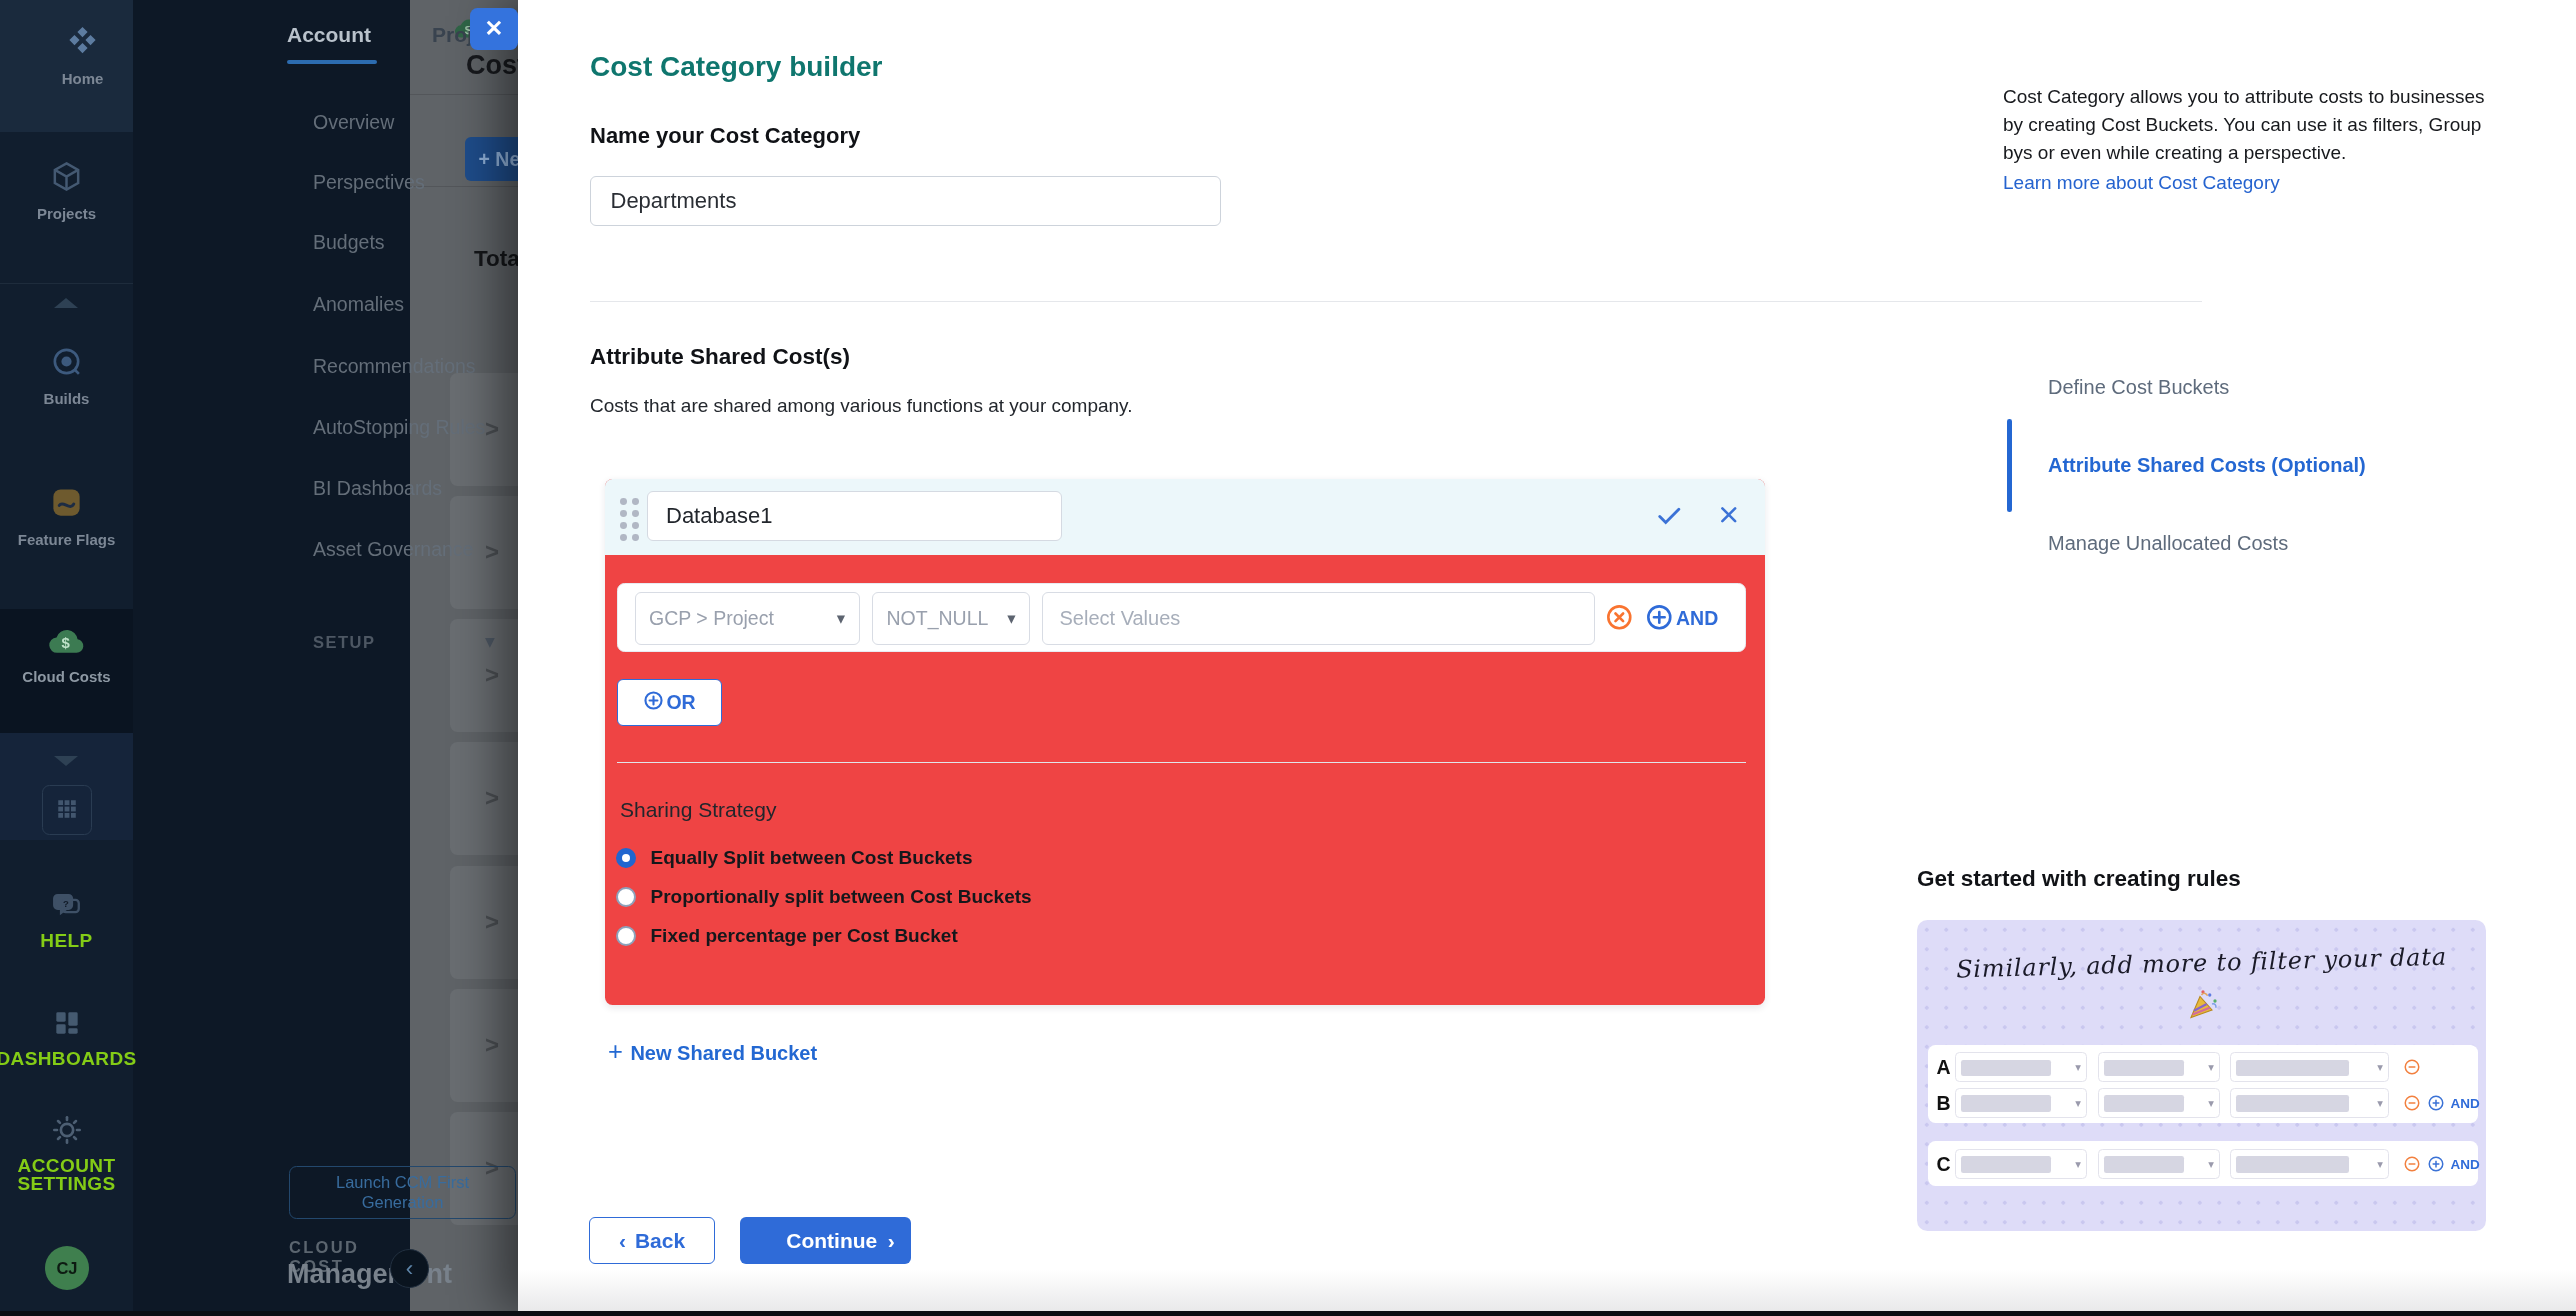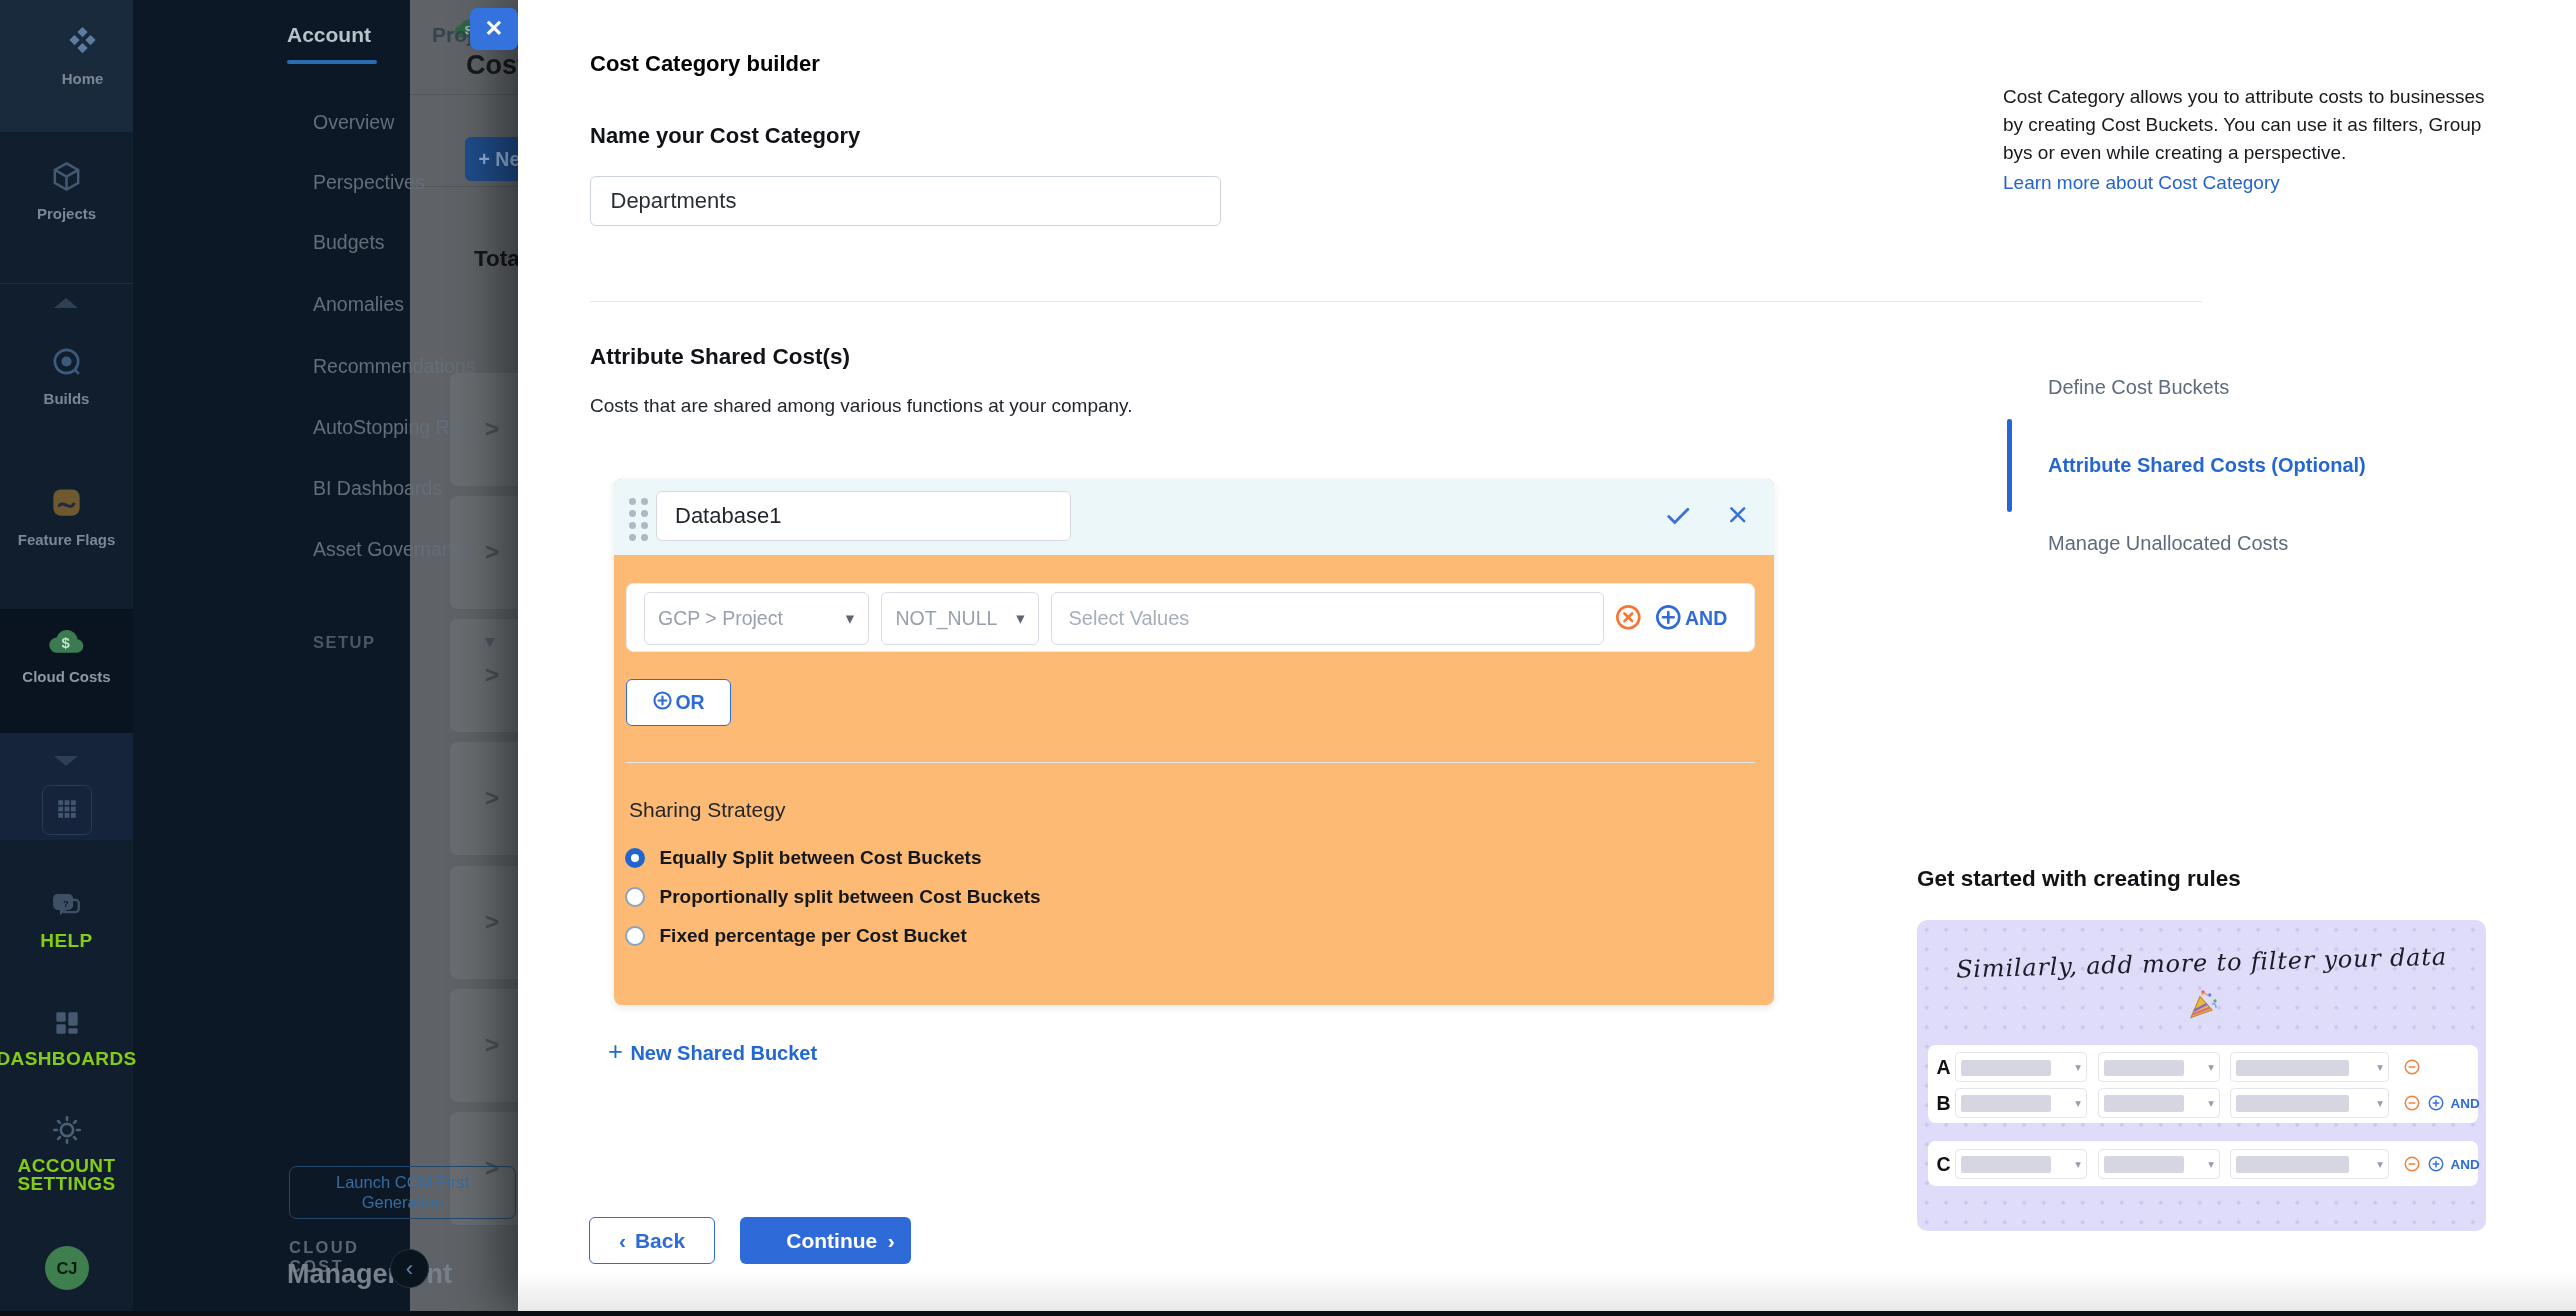--- a/index.html
+++ b/index.html
@@ -50,28 +50,28 @@
   .ps-title{position:absolute;left:56px;top:50px;font-size:27px;font-weight:700;color:#17191d;}
   .ps-cloud{position:absolute;left:44px;top:16.5px;}
   .ps-new{position:absolute;left:55px;top:137px;width:98px;height:44px;background:#1e4c8a;border-radius:6px;color:#8fb0d8;font-size:19.5px;font-weight:700;display:flex;align-items:center;padding-left:13.5px;cursor:pointer;}
   .ps-total{position:absolute;left:64px;top:246px;font-size:22.5px;font-weight:700;color:#141619;}
   .ps-row{position:absolute;left:40px;width:120px;height:113px;background:#696d71;border-radius:7.5px;}
   .ps-row .gt{position:absolute;left:35px;top:42px;font-size:24px;color:#4b4f53;font-weight:700;}
 
   
   .modal{position:absolute;left:518px;top:0;width:2058px;height:1311px;background:#ffffff;z-index:20;box-shadow:-18px 0 45px rgba(0,0,0,.45);}
   .close-btn{position:absolute;left:470px;top:7.5px;width:48px;height:42px;background:#3473dd;border-radius:7.5px;color:#fff;font-size:22.5px;font-weight:700;display:flex;align-items:center;justify-content:center;z-index:30;cursor:pointer;}
-  .m-title{position:absolute;left:72px;top:51px;font-size:22px;font-weight:700;color:#000000;}
+  .m-title{position:absolute;left:72px;top:51px;font-size:28px;font-weight:700;color:#0f766e;}
   .m-name-label{position:absolute;left:72px;top:123px;font-size:22px;font-weight:700;color:#101216;}
   .m-name-input{position:absolute;left:72px;top:176px;width:631px;height:50px;border:0.8px solid #cdd3db;border-radius:6px;font-size:22px;color:#2a2e34;padding-left:19.5px;outline:none;}
   .m-div1{position:absolute;left:72px;top:301px;width:1612px;height:0.8px;background:#e5e7eb;}
   .m-sec-h{position:absolute;left:72px;top:344px;font-size:22.5px;font-weight:700;color:#101216;}
   .m-sec-d{position:absolute;left:72px;top:395px;font-size:19px;color:#23272d;}
 
-  .card{position:absolute;left:96px;top:479px;width:1160px;height:526px;border-radius:7.5px;background:#fdba74;box-shadow:0 2.3px 7.5px rgba(40,41,61,.10);}
+  .card{position:absolute;left:87px;top:479px;width:1160px;height:526px;border-radius:7.5px;background:#ef4444;box-shadow:0 2.3px 7.5px rgba(40,41,61,.10);}
   .card-head{position:absolute;left:0;top:0;width:1160px;height:76px;background:#ecf7fa;border-radius:7.5px 7.5px 0 0;}
   .dots{position:absolute;left:15px;top:19px;display:grid;grid-template-columns:repeat(2,6.8px);grid-auto-rows:6.8px;gap:5.3px;cursor:grab;}
   .dots i{width:6.8px;height:6.8px;border-radius:50%;background:#b1b7c4;}
   .bucket-input{position:absolute;left:42px;top:12px;width:415px;height:50px;border:0.8px solid #d5dae2;border-radius:6px;font-size:22px;color:#22262c;padding-left:18px;outline:none;background:#fff;}
   .icon-btn{position:absolute;cursor:pointer;width:30px;height:30px;display:flex;align-items:center;justify-content:center;}
   .ck{left:1049px;top:22.5px;} .cx{left:1109px;top:22.5px;}
 
   .rule-box{position:absolute;left:12px;top:104px;width:1129px;height:69px;background:#fff;border:0.8px solid #e8ebf1;border-radius:7.5px;padding-left:16px;}
   .fld{position:absolute;top:8.3px;height:53px;border:0.8px solid #d8dce4;border-radius:6px;background:#fff;display:flex;align-items:center;justify-content:space-between;padding:0 13.5px;font-size:19.5px;color:#99a0ad;cursor:pointer;}
   .fld .caret{color:#5d6470;font-size:16.5px;margin-left:9px;}

